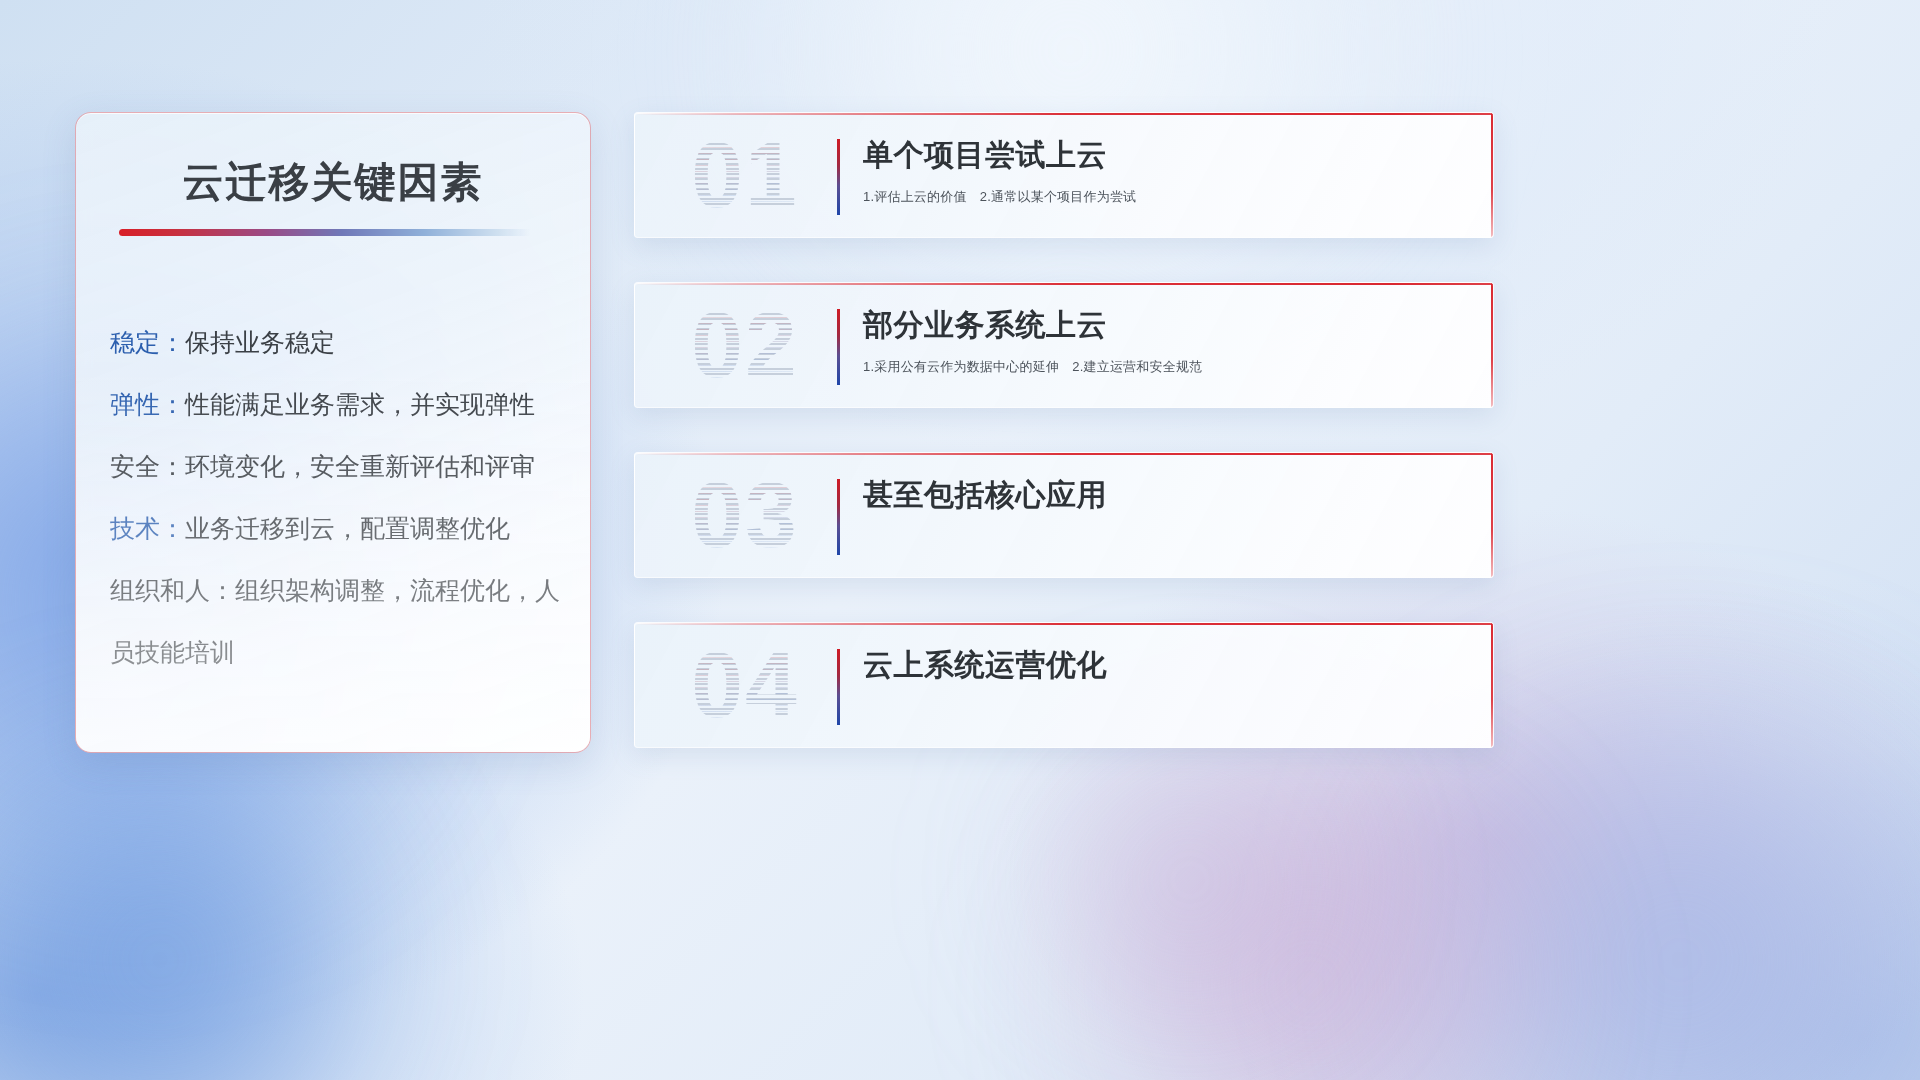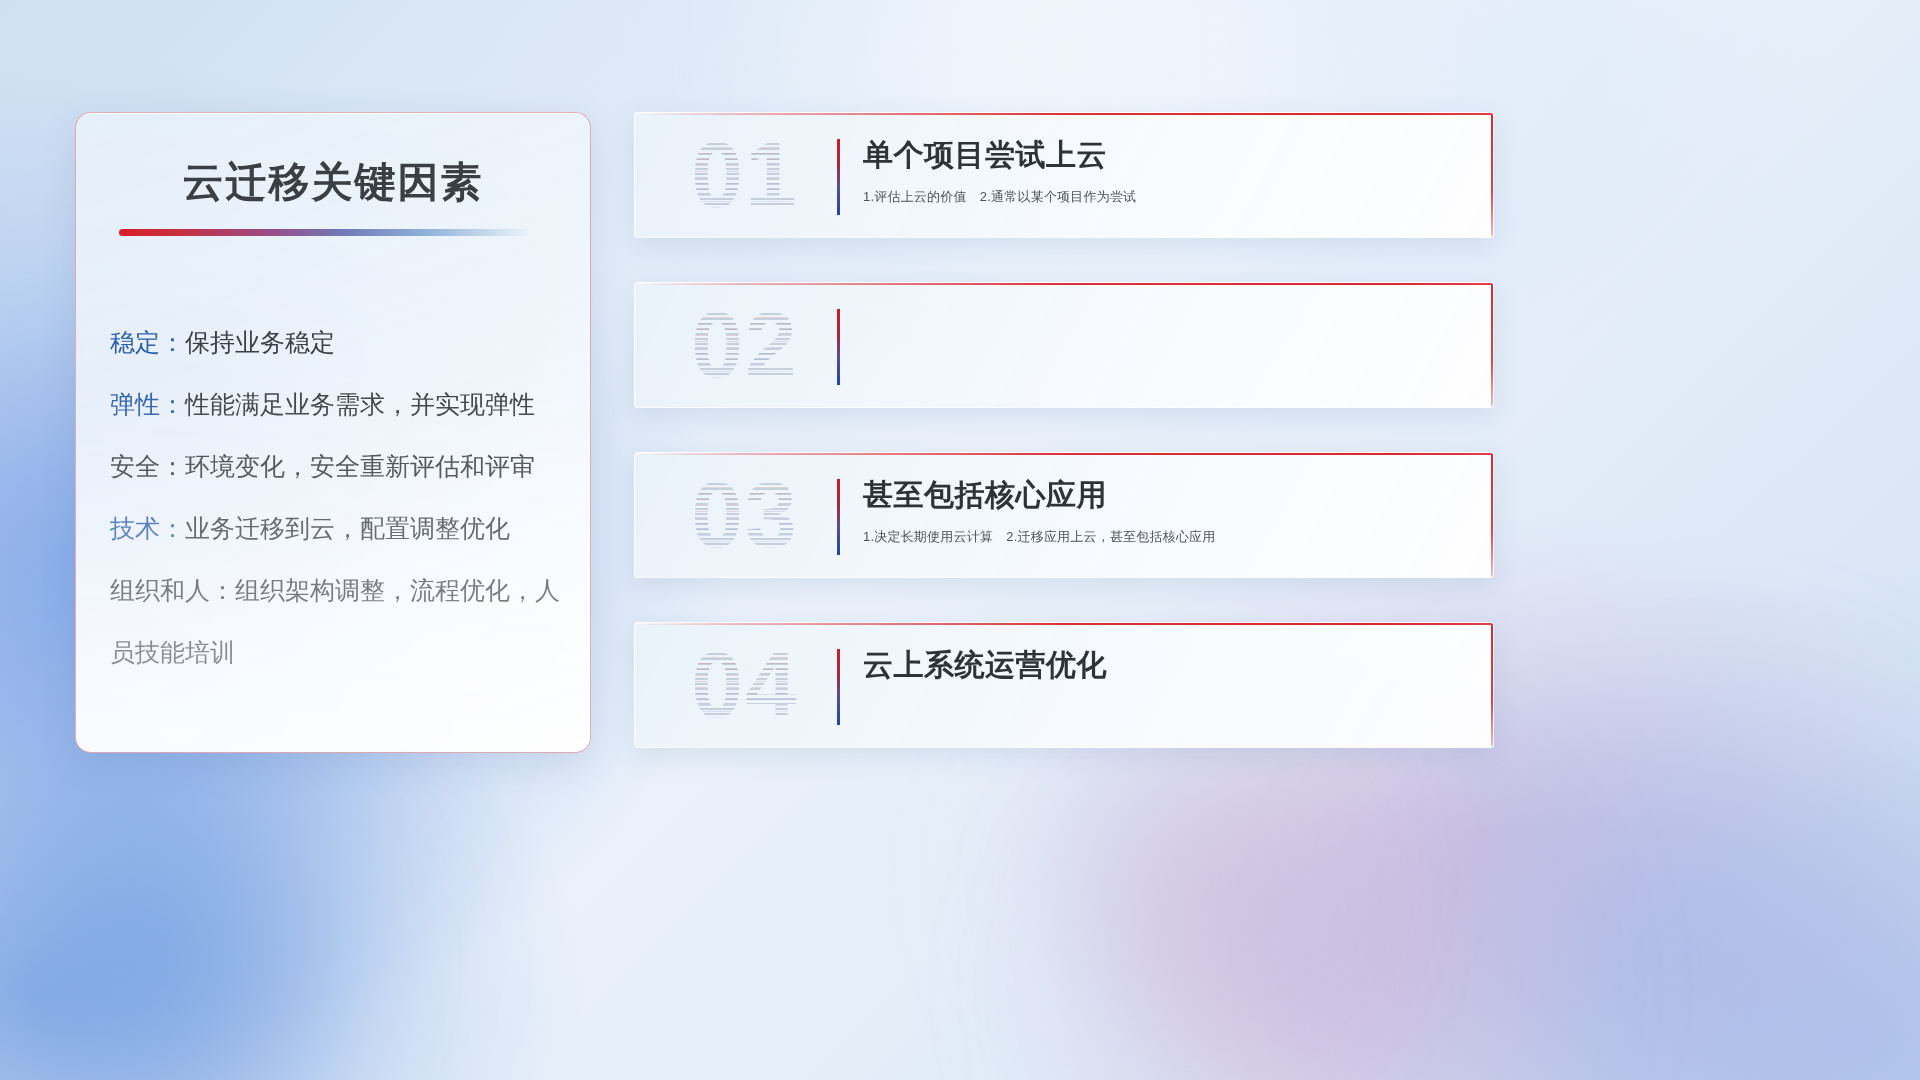--- a/index.html
+++ b/index.html
@@ -243,29 +243,32 @@
       <div class="card-body">
         <div class="card-title">单个项目尝试上云</div>
         <div class="card-sub">1.评估上云的价值　2.通常以某个项目作为尝试</div>
       </div>
     </div>
 
     <div class="card">
       <div class="card-num">02</div>
       <div class="card-num-tint">02</div>
       <div class="card-bar"></div>
+      <div class="card-body">
+        <div class="card-title">部分业务系统上云</div>
+        <div class="card-sub">1.采用公有云作为数据中心的延伸　2.建立运营和安全规范</div>
+      </div>
     </div>
 
     <div class="card">
       <div class="card-num">03</div>
       <div class="card-num-tint">03</div>
       <div class="card-bar"></div>
       <div class="card-body">
         <div class="card-title">甚至包括核心应用</div>
-        <div class="card-sub">1.决定长期使用云计算　2.迁移应用上云，甚至包括核心应用</div>
       </div>
     </div>
 
     <div class="card">
       <div class="card-num">04</div>
       <div class="card-num-tint">04</div>
       <div class="card-bar"></div>
       <div class="card-body">
         <div class="card-title">云上系统运营优化</div>
       </div>

